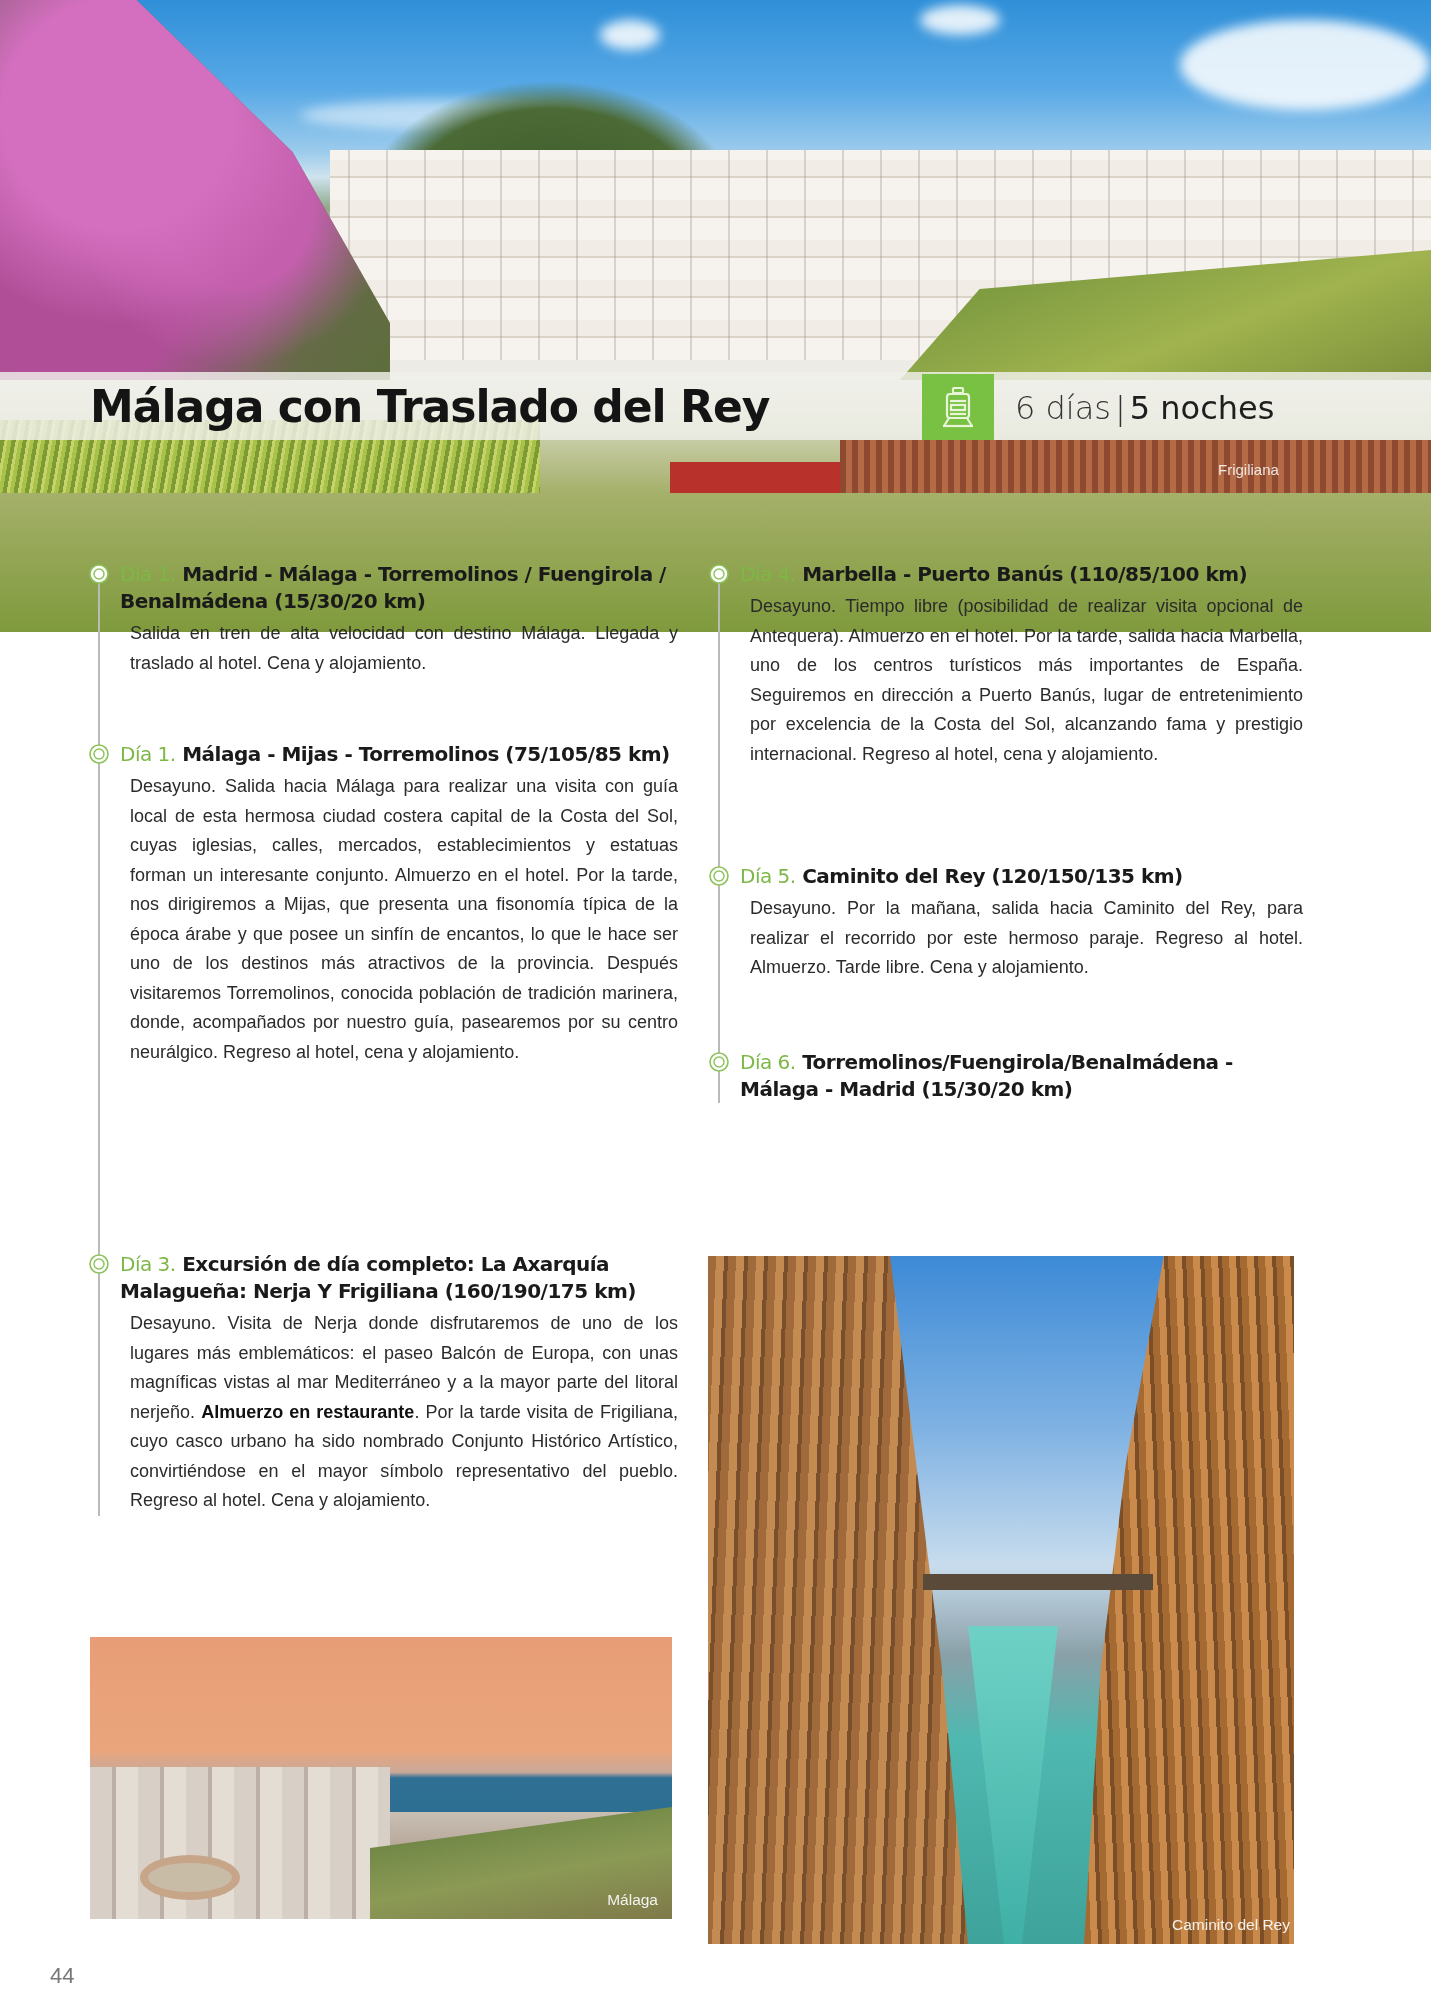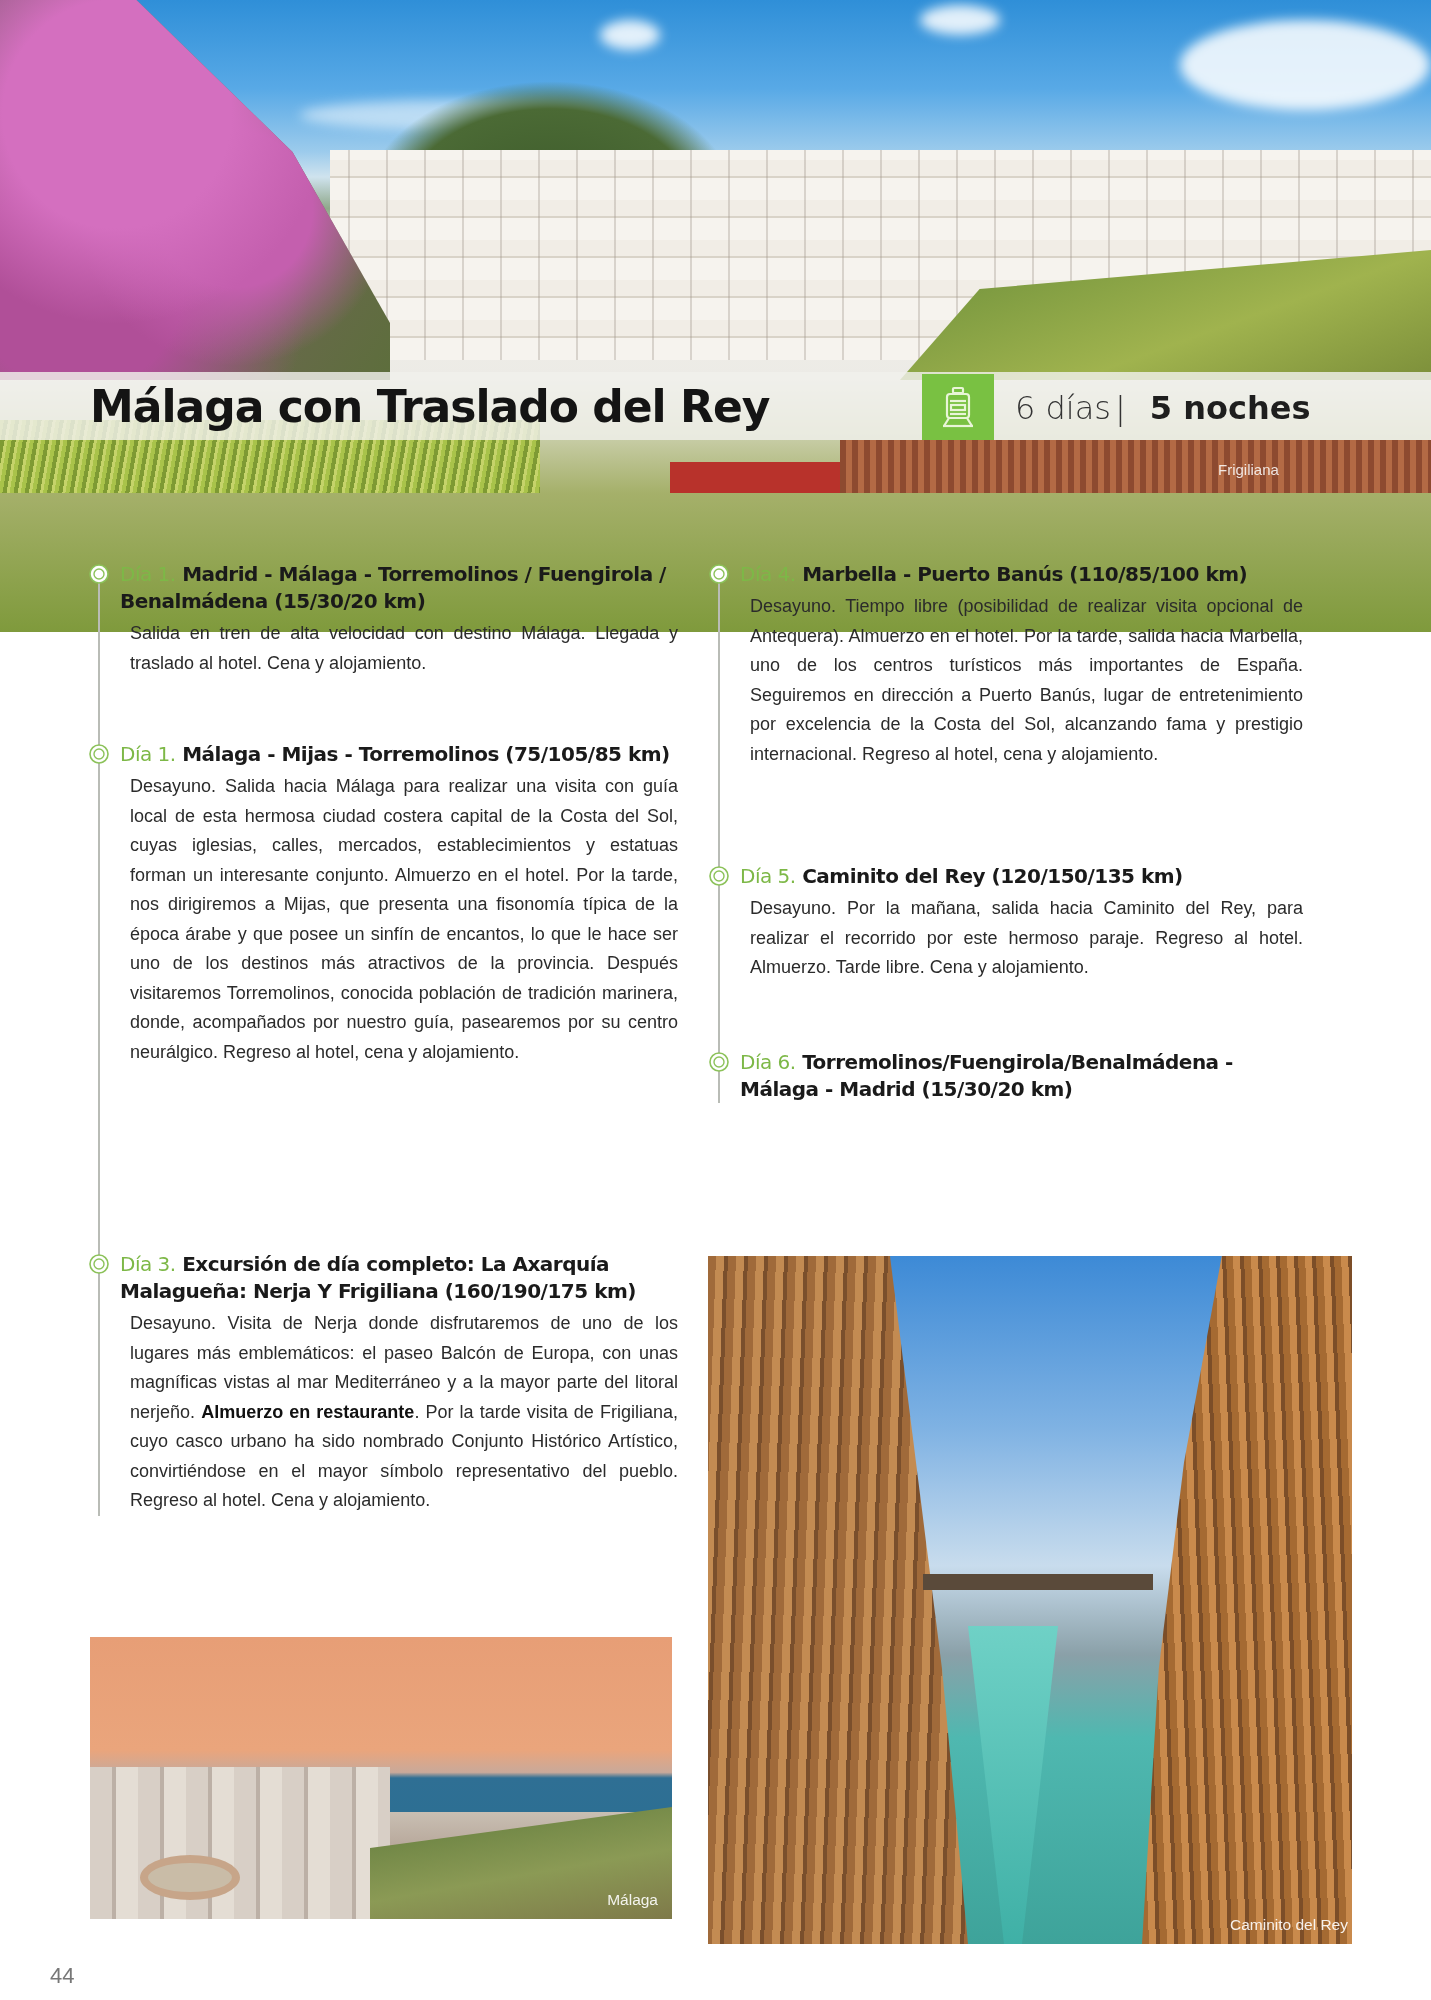--- a/index.html
+++ b/index.html
@@ -61,21 +61,21 @@
   }
   .mode-icon {
     position: absolute; left: 922px; top: 374px; width: 72px; height: 66px; background: #79c142;
     display: flex; align-items: center; justify-content: center;
   }
   .duration {
     position: absolute; left: 1015px; top: 388px; font-family: "DejaVu Sans", sans-serif; font-size: 32px; color: #1e1e1e; line-height: 40px;
   }
   .duration .days { font-weight: 300; color: #333; }
   .duration .sep { color: #333; font-weight: 300; margin: 0 4px; }
-  .duration .nights { font-weight: bold; margin-left: 20px; }
+  .duration .nights { font-weight: normal; }
   .hero-caption {
     position: absolute; left: 1218px; top: 461px; font-size: 15px; color: rgba(255,255,255,.85); font-family: "Liberation Sans", sans-serif;
   }
 
   
   .column { position: absolute; }
   .col-left { left: 88px; top: 561px; width: 590px; }
   .col-right { left: 708px; top: 561px; width: 595px; }
 
   .day { position: relative; padding-left: 32px; }
@@ -118,21 +118,21 @@
   .photo-malaga .park {
     position: absolute; left: 280px; top: 170px; width: 302px; height: 137px;
     background: linear-gradient(170deg, #5f7a3c, #8b9a55 50%, #7a6e45);
     clip-path: polygon(0 30%, 100% 0, 100% 100%, 0 100%);
   }
   .photo-malaga .bullring {
     position: absolute; left: 50px; top: 218px; width: 100px; height: 45px; border-radius: 50%;
     border: 8px solid #c7a589; background: #c9bca7;
   }
   .photo-caminito {
-    left: 708px; top: 1256px; width: 644px; height: 688px;
+    left: 708px; top: 1256px; width: 586px; height: 688px;
     background: linear-gradient(180deg, #3d8ad6 0%, #7fb2e3 25%, #c8dced 45%, #8aa0a8 58%, #4fb8b0 70%, #3ea39a 100%);
   }
   .photo-caminito .cliff-left {
     position: absolute; left: 0; top: 0; width: 260px; height: 688px;
     background: repeating-linear-gradient(92deg, #a06a3a 0 8px, #c38b52 8px 16px, #7a4f2c 16px 20px);
     clip-path: polygon(0 0, 70% 0, 80% 30%, 90% 60%, 100% 100%, 0 100%);
   }
   .photo-caminito .cliff-right {
     position: absolute; right: 0; top: 0; width: 210px; height: 688px;
     background: repeating-linear-gradient(88deg, #a56a32 0 7px, #c98a4c 7px 14px, #7c4e28 14px 18px);

